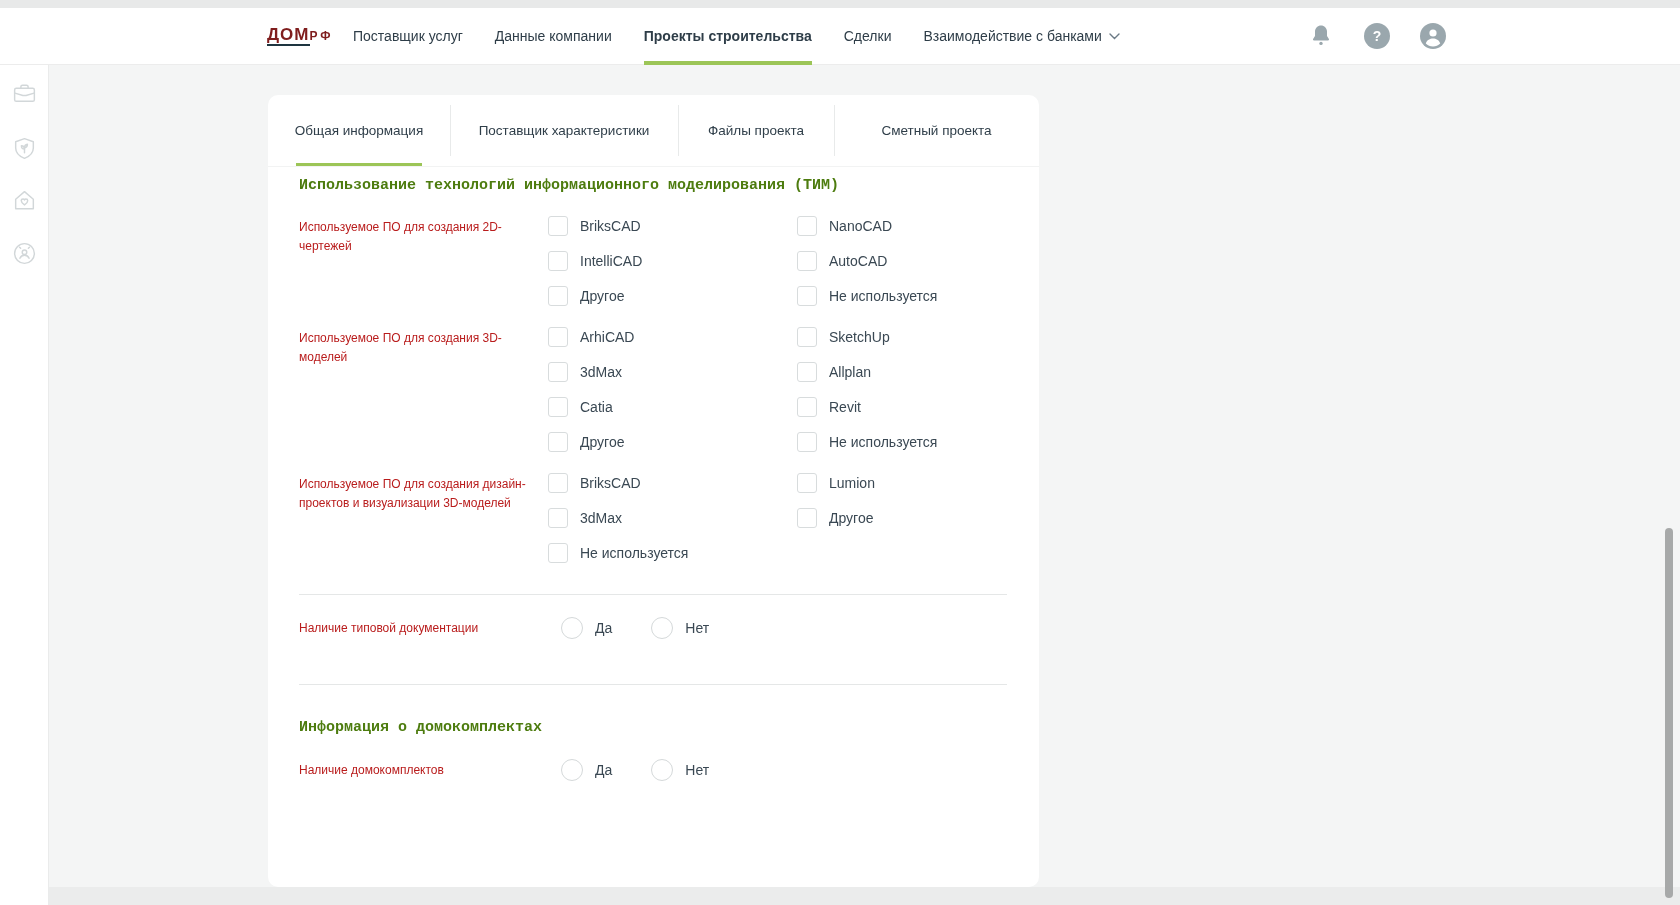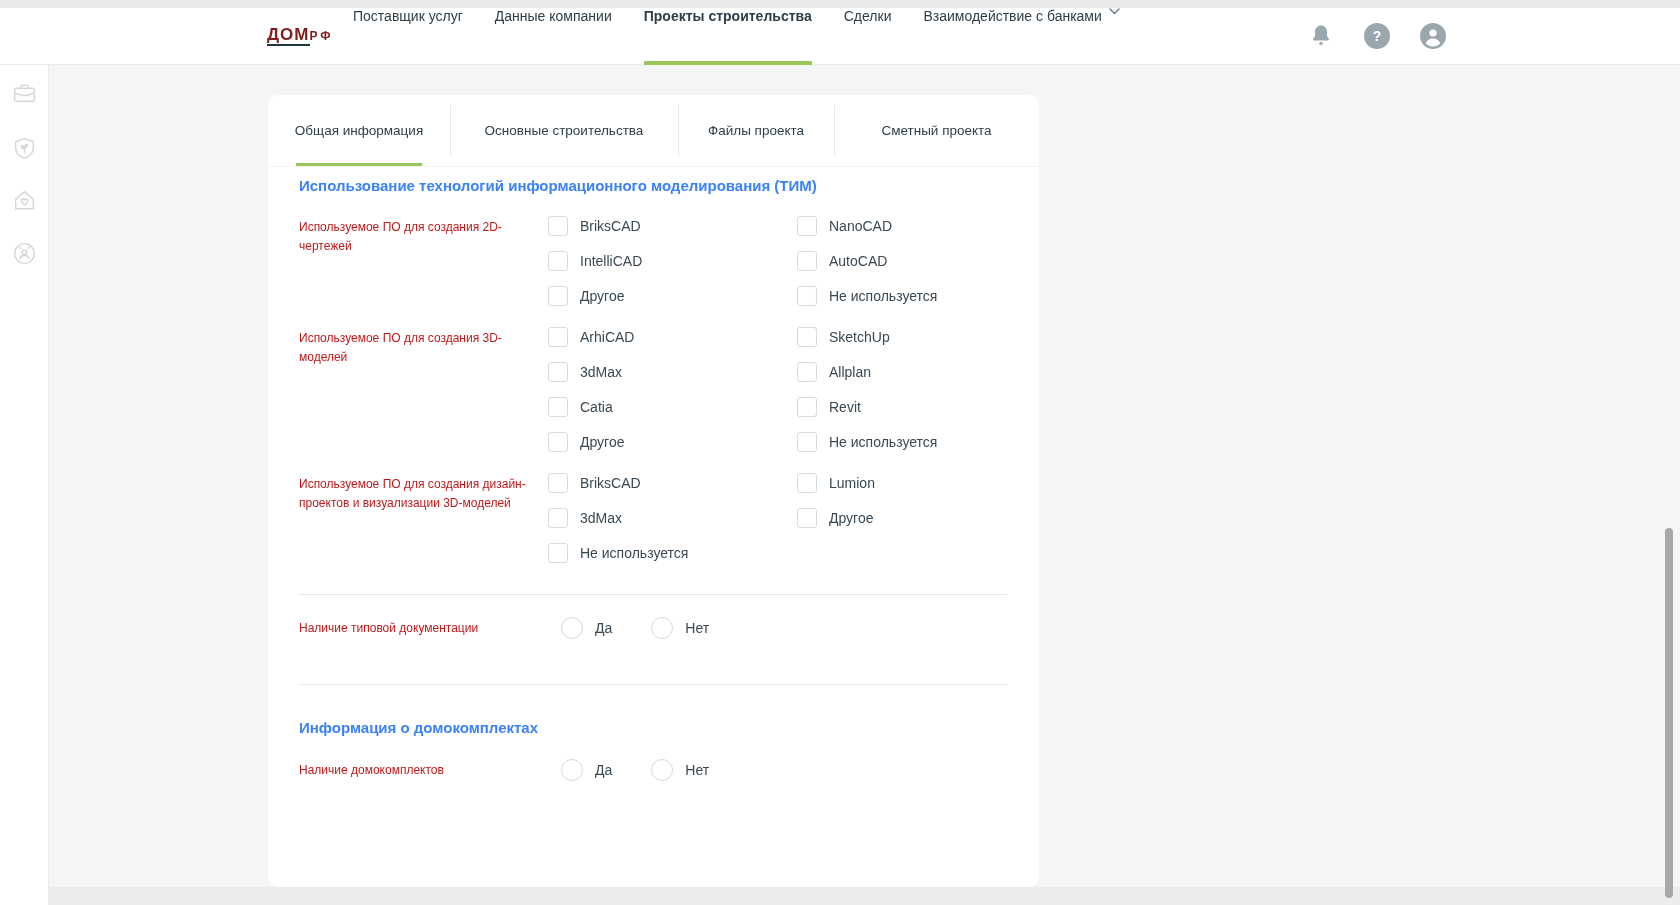--- a/index.html
+++ b/index.html
@@ -14,21 +14,21 @@
   
   .header { position:absolute; top:8px; left:0; width:1680px; height:57px; background:#fff;
             border-bottom:1px solid #ececec; display:flex; align-items:center; }
   .logo { margin-left:267px; display:flex; flex-direction:row; align-items:center; cursor:pointer;
           color:#7f1d1d; width:46px; }
   .logo-top { font-size:17px; font-weight:700; letter-spacing:1px; line-height:17px;
               border-bottom:2px solid #1e3540; padding-bottom:1px; }
   .logo-bottom { font-size:12px; font-weight:700; letter-spacing:3px; line-height:13px; margin-top:1px; }
 
   .nav { display:flex; margin-left:8px; height:57px; }
-  .nav-item { position:relative; display:flex; height:57px; margin-left:32px;
+  .nav-item { position:relative; display:flex; align-items:center; height:57px; margin-left:32px;
               font-size:14px; color:#2e3d48; cursor:pointer; white-space:nowrap; }
   .nav-item.active { font-weight:700; }
   .nav-item.active::after { content:""; position:absolute; left:0; right:0; bottom:0; height:4px;
                             background:var(--green); }
   .nav-chevron { margin-left:7px; display:inline-flex; }
 
   .header-icons { margin-left:auto; margin-right:233px; display:flex; align-items:center; gap:28px; }
   .icon-btn { width:28px; height:28px; display:flex; align-items:center; justify-content:center; cursor:pointer; }
   .circle-icon { width:26px; height:26px; border-radius:50%; background:#9aa7ad; color:#fff;
                  display:flex; align-items:center; justify-content:center; font-size:14px; font-weight:700; }
@@ -54,21 +54,21 @@
   .tab { position:relative; display:flex; align-items:center; justify-content:center;
          font-size:13.5px; color:#2f3e49; cursor:pointer; }
   .tab-1 { width:182px; } .tab-2 { width:228px; } .tab-3 { width:156px; } .tab-4 { flex:1; }
   .tab.active { font-weight:400; }
   .tab.active::after { content:""; position:absolute; left:28px; right:28px; bottom:0; height:3px;
                        background:var(--green); }
   .tab + .tab::before { content:""; position:absolute; left:0; top:10px; bottom:10px; width:1px;
                         background:#e8eaea; }
 
   .content { padding:10px 32px 0 31px; }
-  .section-title { font-size:15px; font-weight:700; color:#3b82f6; line-height:18px; }
+  .section-title { font-size:15px; font-weight:700; color:#4d7c0f; line-height:18px;font-family:Liberation Mono, monospace; }
 
   .group { display:flex; margin-top:21px; }
   .group-label { width:249px; font-size:12px; color:#b91c1c; line-height:19px; padding-top:2px; }
   .opts { flex:1; display:grid; grid-template-columns:249px 1fr; align-items:start; }
   .opt-col { display:flex; flex-direction:column; }
   .opt { display:flex; align-items:center; height:20px; margin-bottom:15px; cursor:pointer; }
   .opt:last-child { margin-bottom:0; }
   .cb { width:20px; height:20px; border:1px solid #d8dcdd; border-radius:3px; background:#fff; flex:none; }
   .opt-label { margin-left:12px; font-size:14px; color:#3a4853; white-space:nowrap; }
 
@@ -170,21 +170,21 @@
     </div>
   </aside>
 
   <section class="card">
 
     <div class="tabs">
       <div class="tab tab-1 active">
         <span>Общая информация</span>
       </div>
       <div class="tab tab-2">
-        <span>Основные строительства</span>
+        <span>Поставщик характеристики</span>
       </div>
       <div class="tab tab-3">
         <span>Файлы проекта</span>
       </div>
       <div class="tab tab-4">
         <span>Сметный проекта</span>
       </div>
     </div>
 
     <div class="content">

